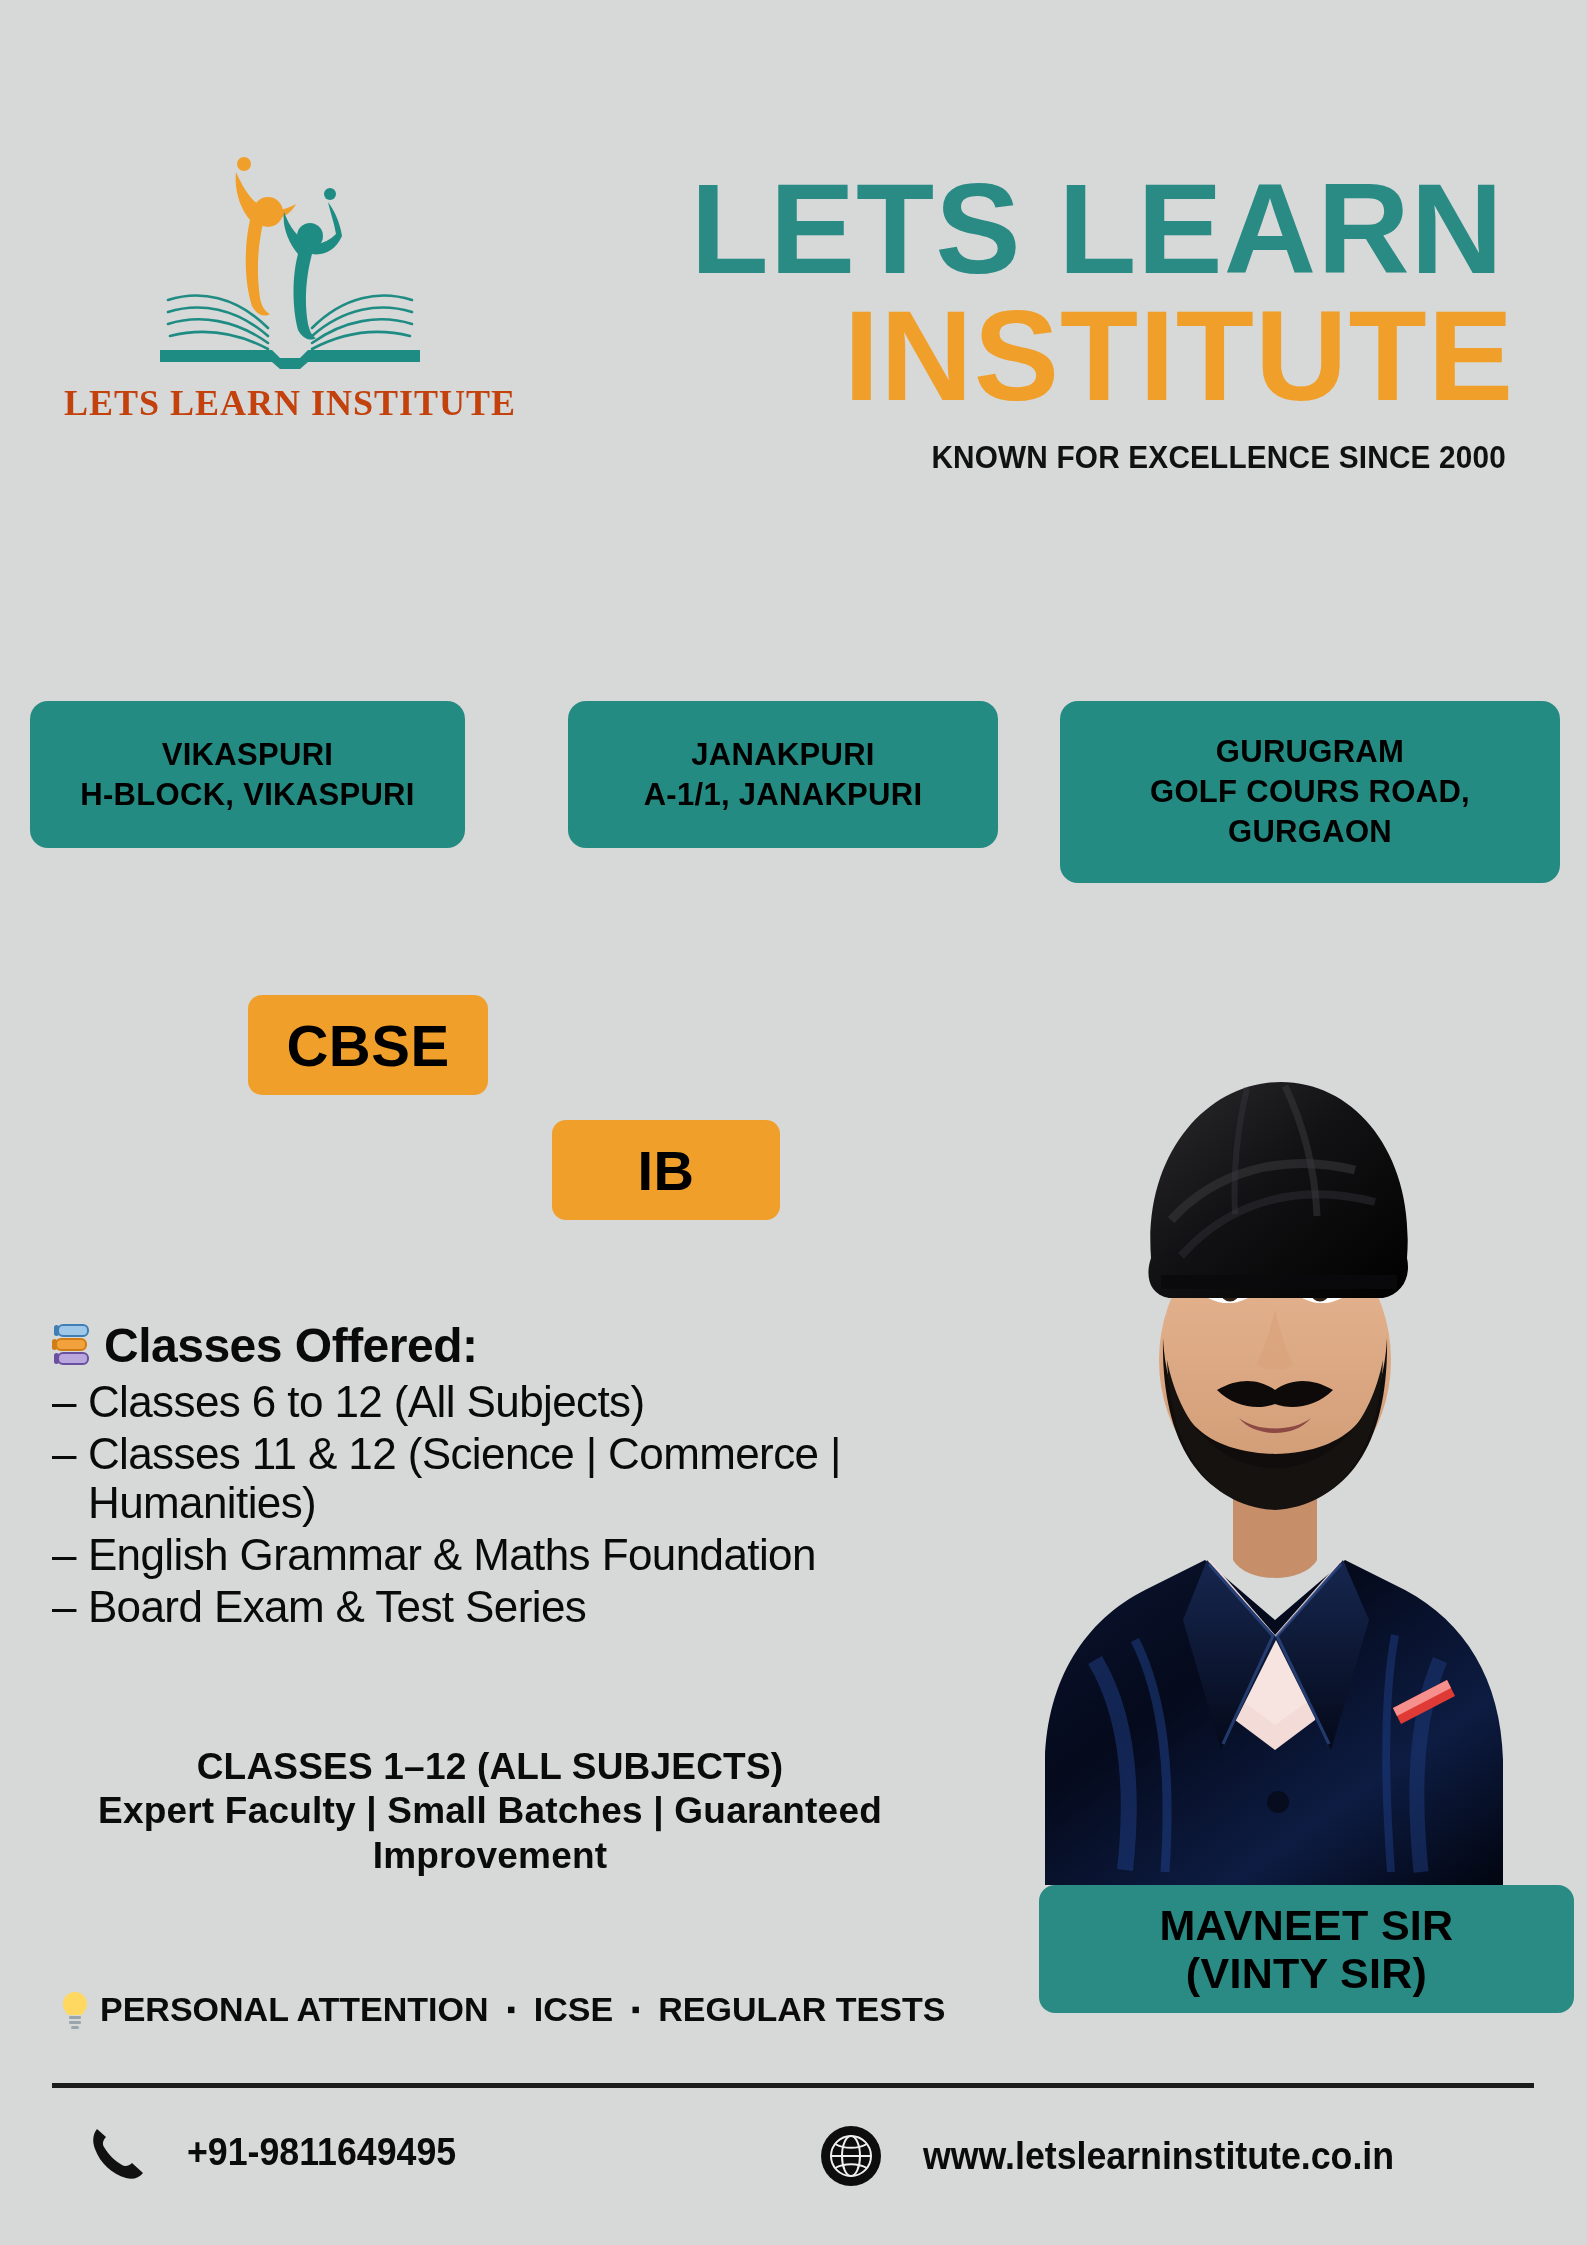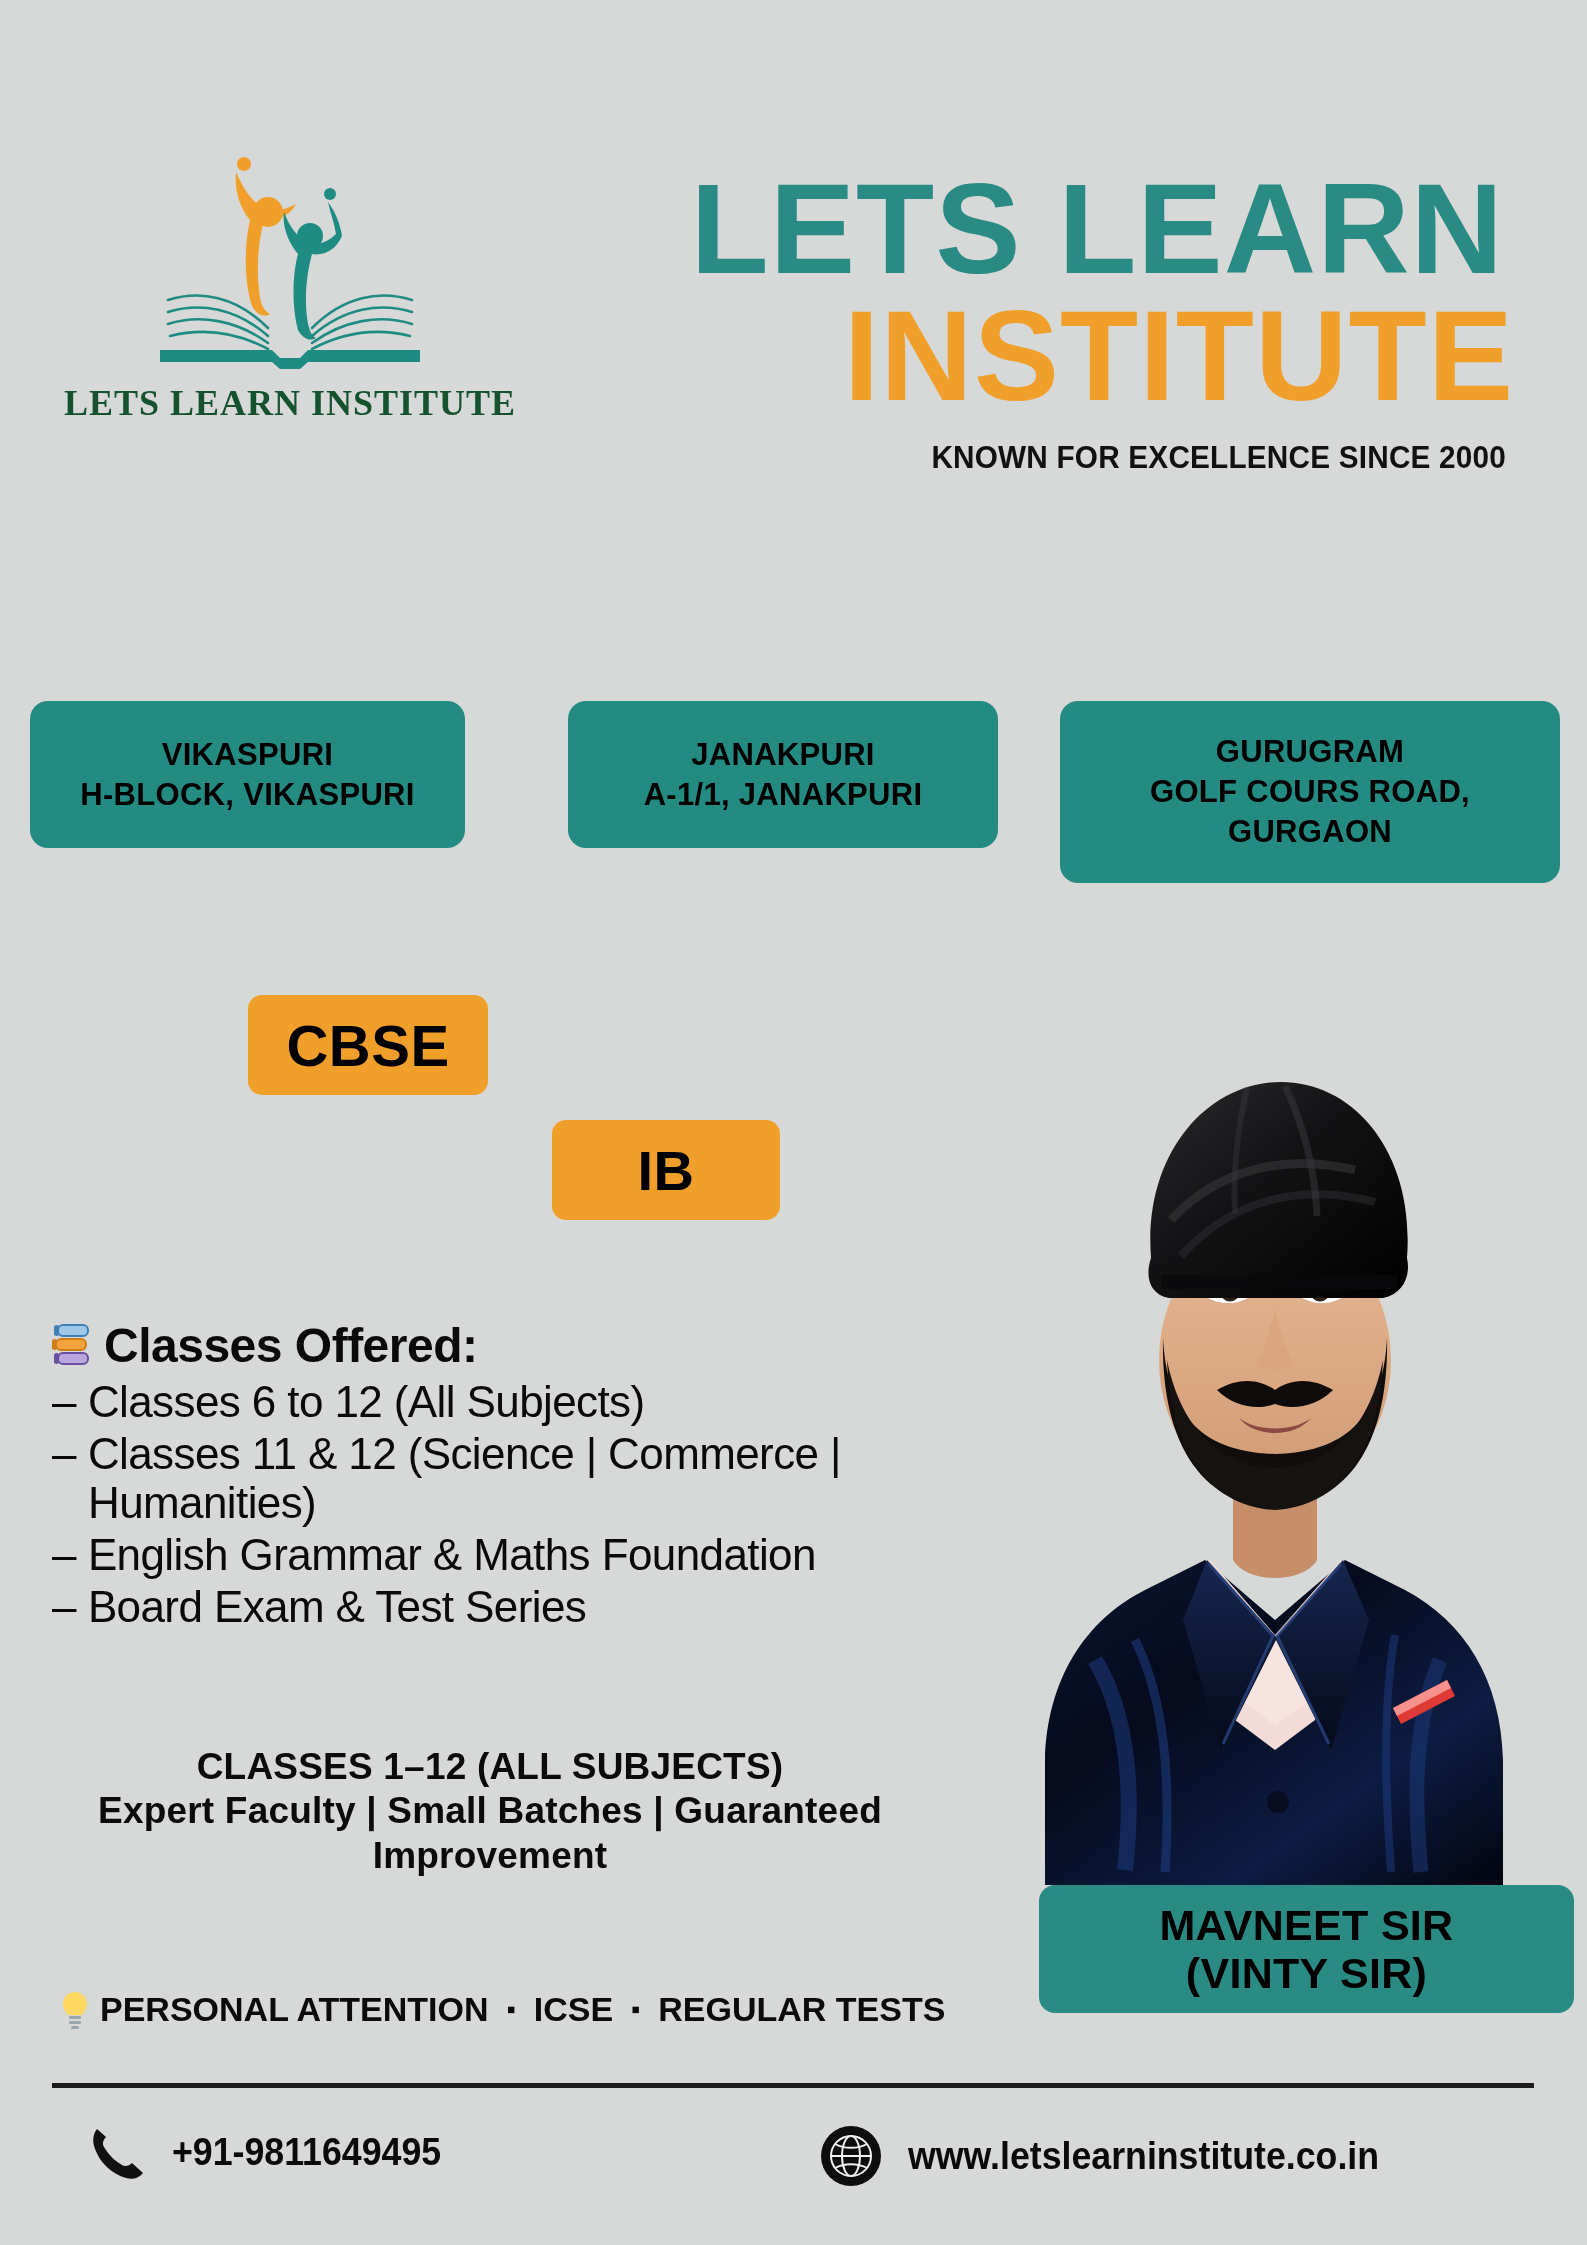--- a/index.html
+++ b/index.html
@@ -19,21 +19,21 @@
     position:absolute;left:80px;top:150px;width:420px;height:320px;
     display:flex;flex-direction:column;align-items:center;justify-content:flex-start;
   }
   .logo-mark{width:300px;height:230px;display:block;}
   .logo-word{
     margin-top:2px;
     font-family:"Liberation Serif", serif;
     font-weight:bold;
     font-size:36px;
     letter-spacing:1px;
-    color:#14532d;
+    color:#c2410c;
     white-space:nowrap;
   }
 
   .title-block{
     position:absolute;left:500px;top:168px;width:1020px;
     text-align:right;
   }
   .title-line1{
     font-size:128px;line-height:0.96;font-weight:bold;
     color:#2a8b84;letter-spacing:1px;
@@ -143,21 +143,21 @@
     margin-left:14px;
   }
 
   
   .divider{
     position:absolute;left:52px;top:2083px;width:1482px;height:5px;background:#1b1b1b;
   }
   .footer{
     position:absolute;left:0;top:2105px;width:1587px;height:140px;
   }
-  .footer-item{position:absolute;display:flex;align-items:center;gap:26px;}
+  .footer-item{position:absolute;display:flex;align-items:center;gap:41px;}
   .footer-phone{left:88px;top:18px;}
   .footer-web{left:820px;top:20px;}
   .footer-text{
     font-size:38px;font-weight:bold;color:#0b0b0b;white-space:nowrap;
     transform:scaleX(0.94);transform-origin:left center;
   }
   .phone-icon{width:58px;height:58px;display:block;}
   .globe-icon{width:62px;height:62px;display:block;}
 </style>
 </head>

